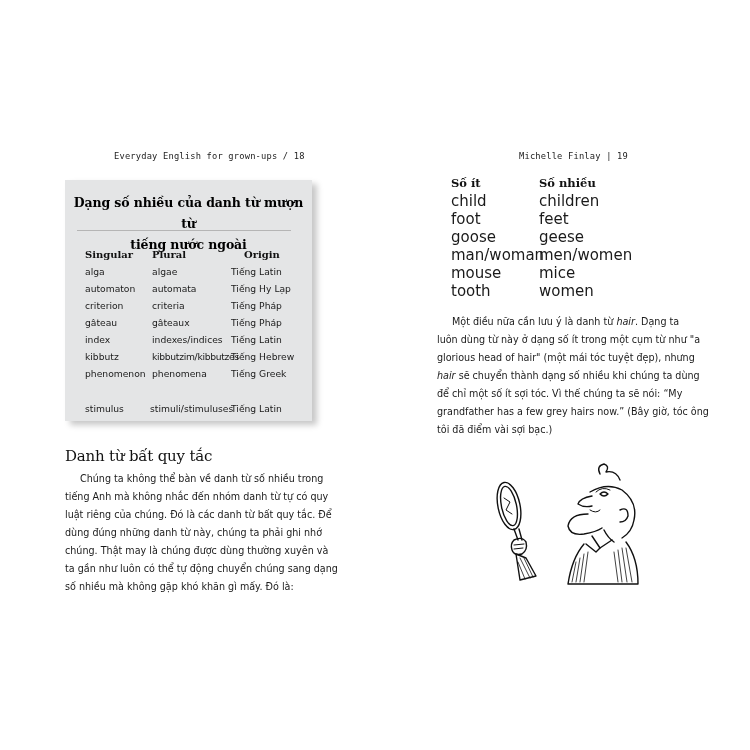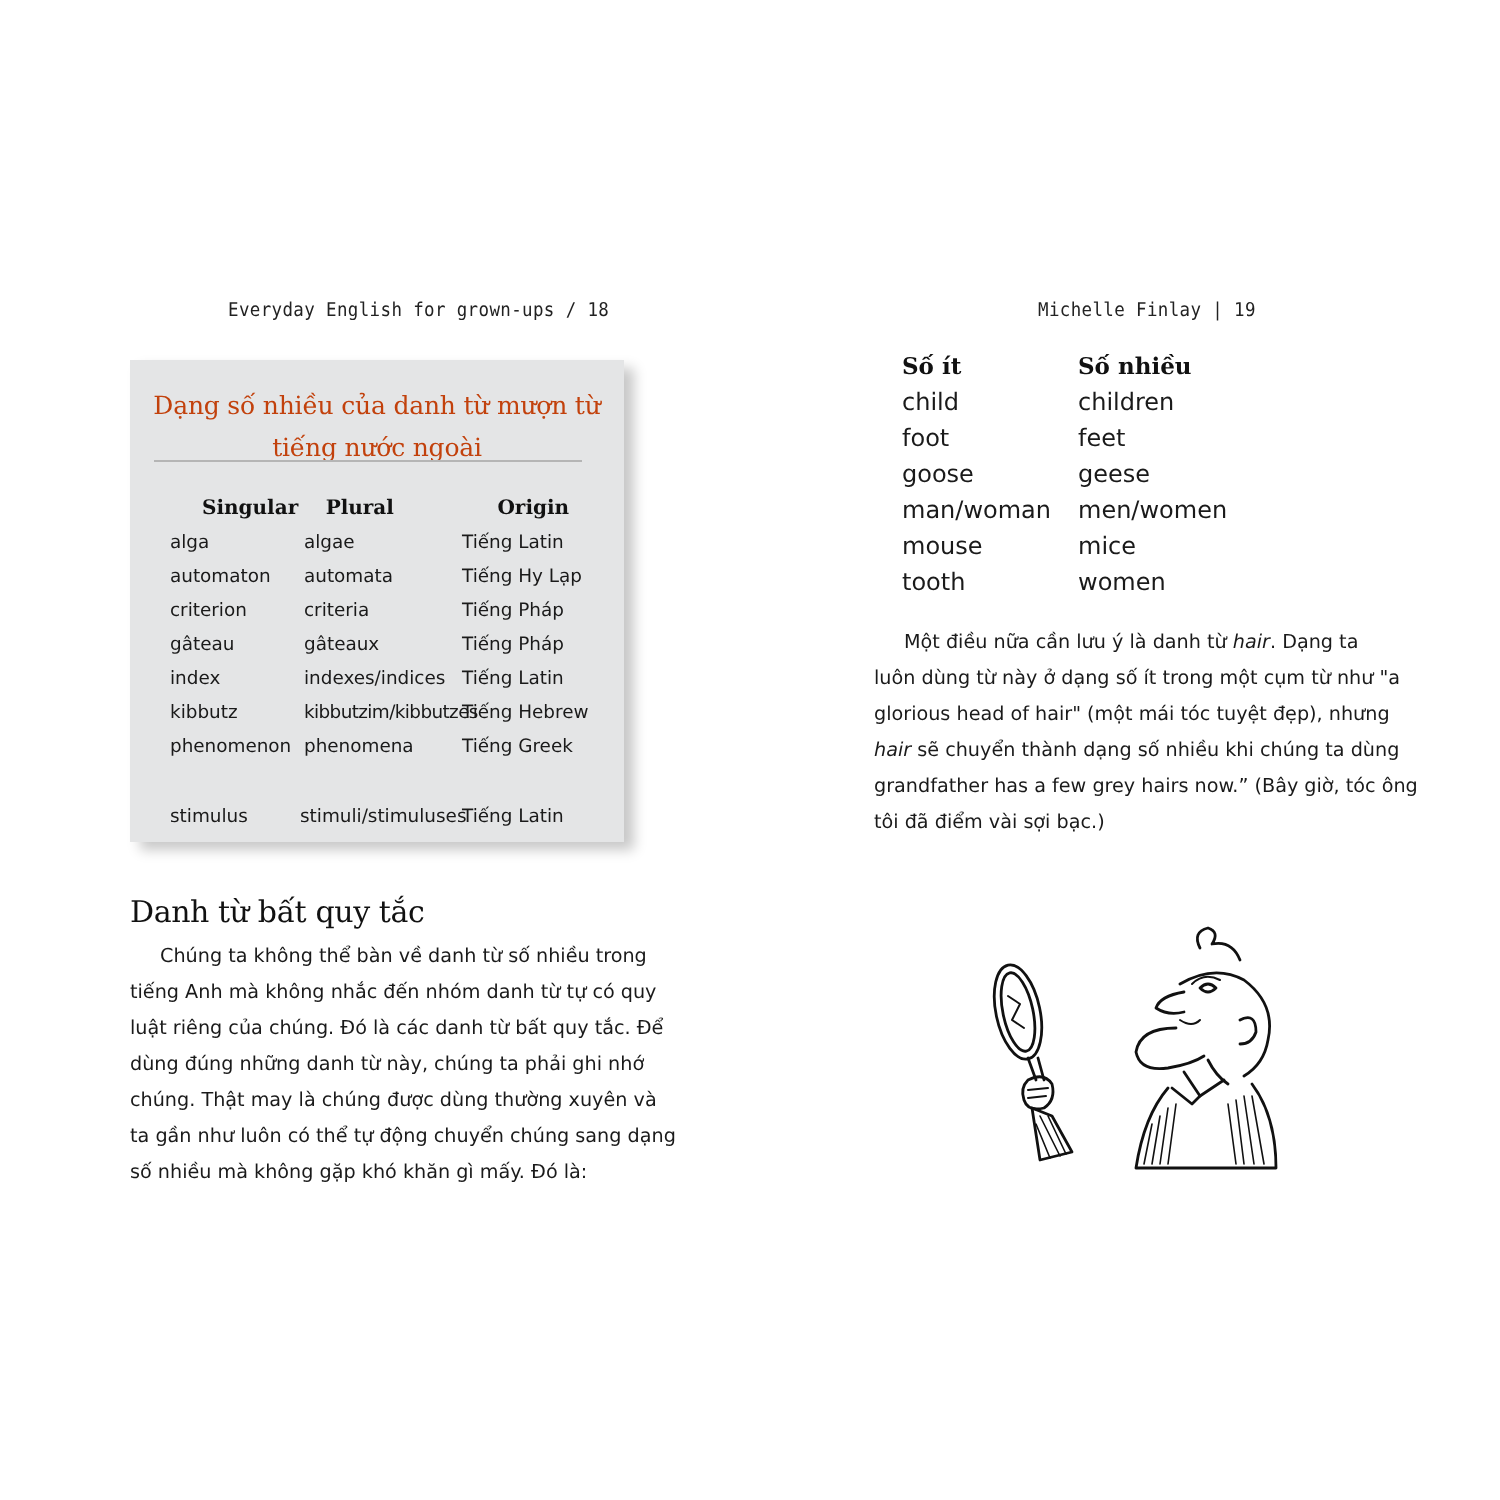--- a/index.html
+++ b/index.html
@@ -14,49 +14,50 @@
   #rh-left { left:114px; }
   #rh-right { left:519px; }
 
   .sidebar-box {
     position:absolute; left:65px; top:180px; width:247px; height:241px;
     background:#e4e5e6;
     box-shadow: 5px 4px 6px rgba(0,0,0,0.22);
   }
   .box-title {
     position:absolute; left:0; top:12px; width:100%; text-align:center;
-    font-family:"DejaVu Serif", serif; font-size:12.5px; line-height:21px; color:#c2410c;
+    font-family:"DejaVu Serif", serif; font-size:12.5px; line-height:21px; color:#000000;
     letter-spacing:-0.1px;
+    font-weight:bold;
   }
   .box-rule {
     position:absolute; left:12px; top:50px; width:214px; height:1px; background:#b5b5b5;
   }
   .box-table { position:absolute; left:20px; top:66px; width:220px; }
   .box-head, .box-row { display:flex; height:17px; align-items:center; }
-  .box-head { font-family:"DejaVu Serif", serif; font-weight:bold; font-size:10px; color:#111;margin-left:16px; }
+  .box-head { font-family:"DejaVu Serif", serif; font-weight:bold; font-size:10px; color:#111; }
   .box-row { font-size:9.2px; color:#1a1a1a; }
   .c1 { width:67px; } .c2 { width:79px; } .c3 { width:74px; }
   .box-head .c3 { padding-left:13px; box-sizing:border-box; }
   .box-row.last { margin-top:18px; }
 
   .section-heading {
     position:absolute; left:65px; top:447px; font-family:"DejaVu Serif", serif;
     font-size:15px; color:#111; letter-spacing:-0.2px;
   }
   .para {
     position:absolute; font-size:9.6px; line-height:18px; color:#1a1a1a; text-align:justify;
   }
   .para .line { display:block; white-space:nowrap; }
   .para .line.first { text-indent:15px; }
   #left-para { left:65px; top:470px; width:255px; }
 
   .word-table { position:absolute; left:451px; top:174px; }
   .word-head, .word-row { display:flex; height:18px; align-items:center; }
   .word-head { font-family:"DejaVu Serif", serif; font-weight:bold; font-size:11.5px; color:#111; }
-  .word-row { font-size:12px; color:#1a1a1a; }
+  .word-row { font-size:15px; color:#1a1a1a; }
   .w1 { width:88px; } .w2 { width:100px; }
 
   #right-para { left:437px; top:313px; width:256px; }
   .illustration { position:absolute; left:492px; top:458px; width:150px; height:130px; }
 </style>
 </head>
 <body>
 
 <div>
   <div class="running-head" id="rh-left">Everyday English for grown-ups  /  18</div>
@@ -161,20 +162,21 @@
       <span class="w1">tooth</span>
       <span class="w2">women</span>
     </div>
   </div>
 
   <div class="para" id="right-para">
     <span class="line first"><span>Một điều nữa cần lưu ý là danh từ </span><em>hair</em><span>. Dạng ta</span></span>
     <span class="line">luôn dùng từ này ở dạng số ít trong một cụm từ như "a</span>
     <span class="line">glorious head of hair" (một mái tóc tuyệt đẹp), nhưng</span>
     <span class="line"><em>hair</em><span> sẽ chuyển thành dạng số nhiều khi chúng ta dùng</span></span>
+    <span class="line">để chỉ một số ít sợi tóc. Vì thế chúng ta sẽ nói: “My</span>
     <span class="line">grandfather has a few grey hairs now.” (Bây giờ, tóc ông</span>
     <span class="line">tôi đã điểm vài sợi bạc.)</span>
   </div>
 
   <svg class="illustration" viewBox="0 0 150 130" fill="none" stroke="#111" stroke-width="1.4" stroke-linecap="round" stroke-linejoin="round">
 
     <ellipse cx="17" cy="48" rx="11" ry="24" transform="rotate(-12 17 48)"></ellipse>
     <ellipse cx="17" cy="48" rx="7.5" ry="20" transform="rotate(-12 17 48)"></ellipse>
     <path d="M12 40 L18 44 L14 52 L20 56" stroke-width="1"></path>
     <path d="M22 71 L26 82"></path>

